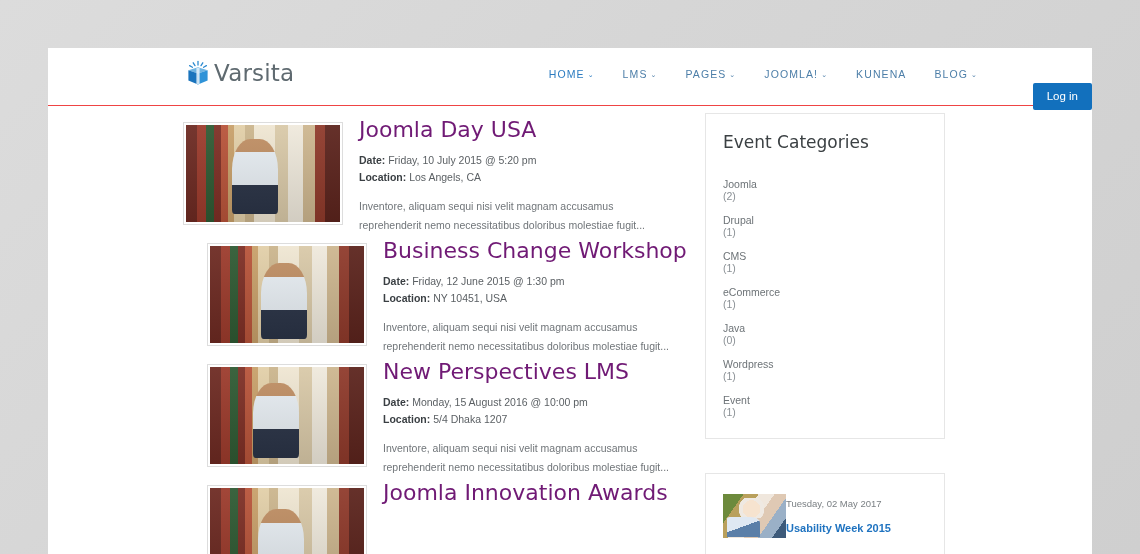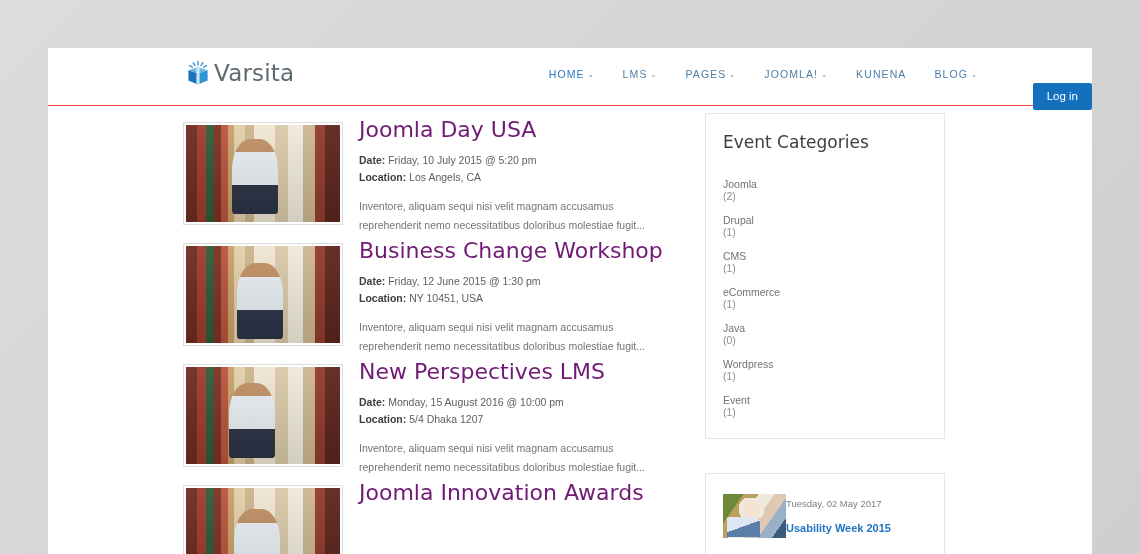--- a/index.html
+++ b/index.html
@@ -40,21 +40,21 @@
     font-family:"Liberation Sans", sans-serif;
     margin-top:35px;
   }
   
   #content { position:relative; width:100%; height:448px; }
   #main { position:absolute; left:135px; top:10px; width:520px; }
   #sidebar { position:absolute; left:657px; top:7px; width:240px; }
 
   
   .event { position:relative; min-height:120px; margin-bottom:1px; }
-  .event + .event { margin-top:1px; }
+  .event + .event { margin-top:1px;margin-left:24px; }
   .thumb {
     position:absolute; left:0; top:6px; width:160px; height:103px;
     border:1px solid #dddddd; padding:2px; background:#fff;
   }
   .thumb .ph { width:100%; height:100%; position:relative; overflow:hidden; }
   .ev-body { margin-left:176px; }
   .ev-title {
     font-size:22px; color:#701a75; font-weight:400; line-height:1.25;
     font-family:"DejaVu Sans", sans-serif; cursor:pointer;
   }

